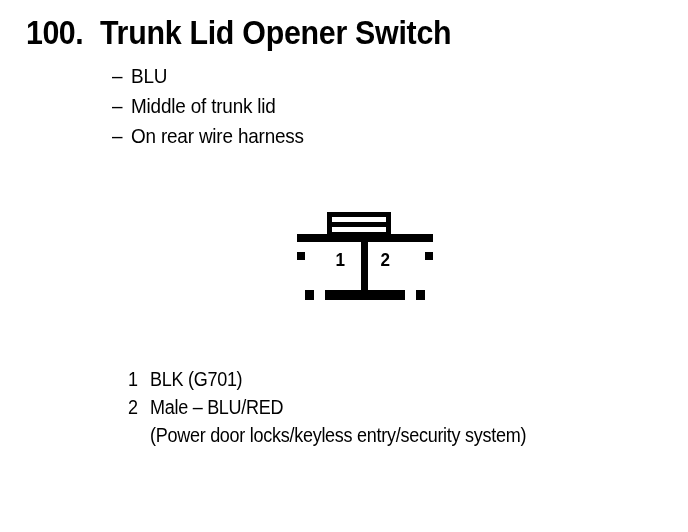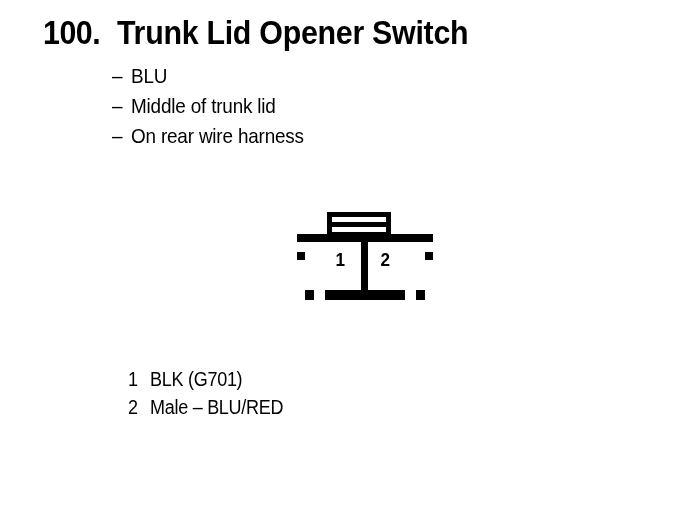--- a/index.html
+++ b/index.html
@@ -13,21 +13,21 @@
     position: relative;
     overflow: hidden;
     font-family: "Liberation Sans", "DejaVu Sans", sans-serif;
     color: #000000;
     -webkit-font-smoothing: none;
   }
 
   
   #title-row {
     position: absolute;
-    left: 43px;
+    left: 26px;
     top: 14px;
     display: flex;
     align-items: flex-start;
     white-space: nowrap;
   }
   #title-number {
     font-size: 33px;
     font-weight: bold;
     letter-spacing: -0.5px;
     transform: scaleX(0.92);
@@ -232,13 +232,17 @@
 
 <div id="legend">
   <div class="legend-row">
     <span class="legend-num">1</span>
     <span class="legend-label">BLK (G701)</span>
   </div>
   <div class="legend-row">
     <span class="legend-num">2</span>
     <span class="legend-label">Male – BLU/RED</span>
   </div>
+  <div class="legend-row">
+    <span class="legend-num"></span>
+    <span class="legend-label">(Power door locks/keyless entry/security system)</span>
+  </div>
 </div>
 
 </body></html>

